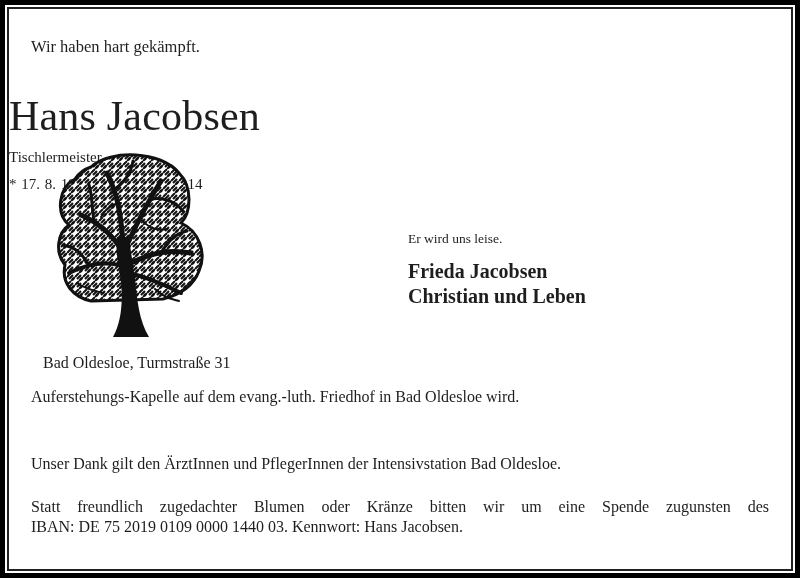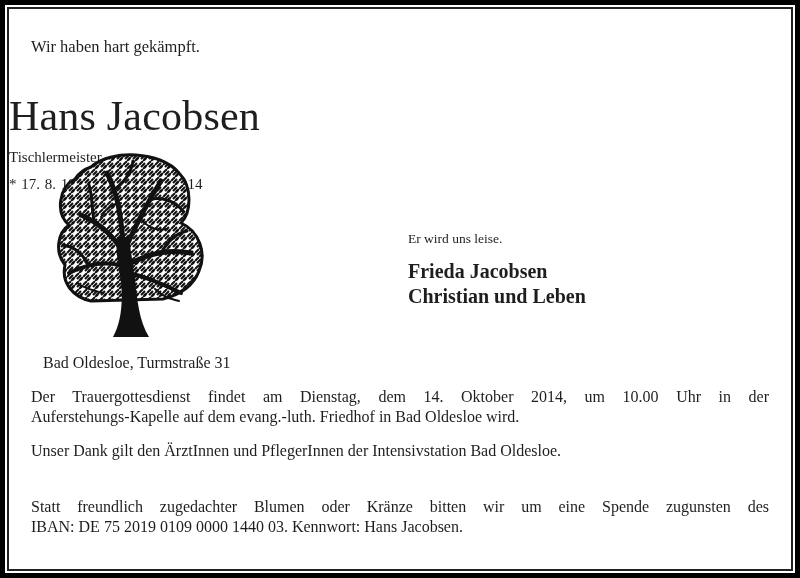--- a/index.html
+++ b/index.html
@@ -56,21 +56,21 @@
     }
     .address {
       position: absolute; left: 22px; top: 345px; font-size: 16px; margin-left: 12px;
     }
     .para {
       position: absolute; left: 22px; right: 22px;
       font-size: 16px; line-height: 20px;
       text-align: justify;
     }
     .p1 { top: 378px; }
-    .p2 { top: 432px; }
+    .p2 { top: 445px; }
     .p3 { top: 488px; }
     .line { display: block; white-space: nowrap; }
     .justify-line { display: block; text-align: justify; text-align-last: justify; }
   </style>
 </head>
 <body>
 
 <div class="frame-outer">
   <div class="frame-inner">
     <div class="content">
@@ -122,21 +122,20 @@
       <div class="missed">Er wird uns leise.</div>
 
       <div class="mourners">
         <span class="line">Frieda Jacobsen</span>
         <span class="line">Christian und Leben</span>
       </div>
 
       <div class="address">Bad Oldesloe, Turmstraße 31</div>
 
       <div class="para p1">
-        <span class="justify-line">Der Trauergottesdienst findet am Dienstag, dem 14. Oktober 2014, um 10.00 Uhr in der</span>
         <span class="line">Auferstehungs-Kapelle auf dem evang.-luth. Friedhof in Bad Oldesloe wird.</span>
       </div>
 
       <div class="para p2">
         <span class="line">Unser Dank gilt den ÄrztInnen und PflegerInnen der Intensivstation Bad Oldesloe.</span>
       </div>
 
       <div class="para p3">
         <span class="justify-line">Statt freundlich zugedachter Blumen oder Kränze bitten wir um eine Spende zugunsten des</span>
         <span class="line">IBAN: DE 75 2019 0109 0000 1440 03. Kennwort: Hans Jacobsen.</span>

